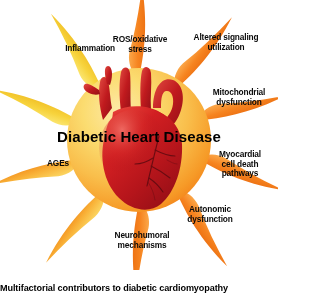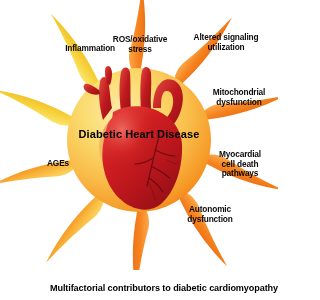--- a/index.html
+++ b/index.html
@@ -39,32 +39,32 @@
     letter-spacing: -0.15px;
     pointer-events: auto;
   }
   .center-title {
     position: absolute;
     left: 0;
     top: 128px;
     width: 278px;
     text-align: center;
     font-family: "Liberation Sans", sans-serif;
-    font-size: 11px;
+    font-size: 15px;
     font-weight: bold;
     color: #000000;
     letter-spacing: 0.1px;
     z-index: 6;
   }
   .caption {
     position: absolute;
     left: 0;
     top: 283px;
     width: 278px;
-    text-align: right;
+    text-align: left;
     font-family: "Liberation Sans", sans-serif;
     font-size: 9.1px;
     font-weight: bold;
     color: #000000;
     letter-spacing: -0.1px;
   }
   
   .lb-ros        { left: 92px;  top: 11px;  width: 96px; margin-top: 24px; }
   .lb-altered    { left: 176px; top: 33px;  width: 100px; }
   .lb-inflam     { left: 35px;  top: 44px;  width: 80px; text-align: right; }
@@ -230,18 +230,20 @@
 stress</div>
   <div class="label lb-altered">Altered signaling
 utilization</div>
   <div class="label lb-mito">Mitochondrial
 dysfunction</div>
   <div class="label lb-myocard">Myocardial
 cell death
 pathways</div>
   <div class="label lb-autonomic">Autonomic
 dysfunction</div>
+  <div class="label lb-neuro">Neurohumoral
+mechanisms</div>
   <div class="label lb-ages">AGEs</div>
   <div class="label lb-inflam">Inflammation</div>
 
   <div class="caption">Multifactorial contributors to diabetic cardiomyopathy</div>
 
 </div>
 
 </body></html>

